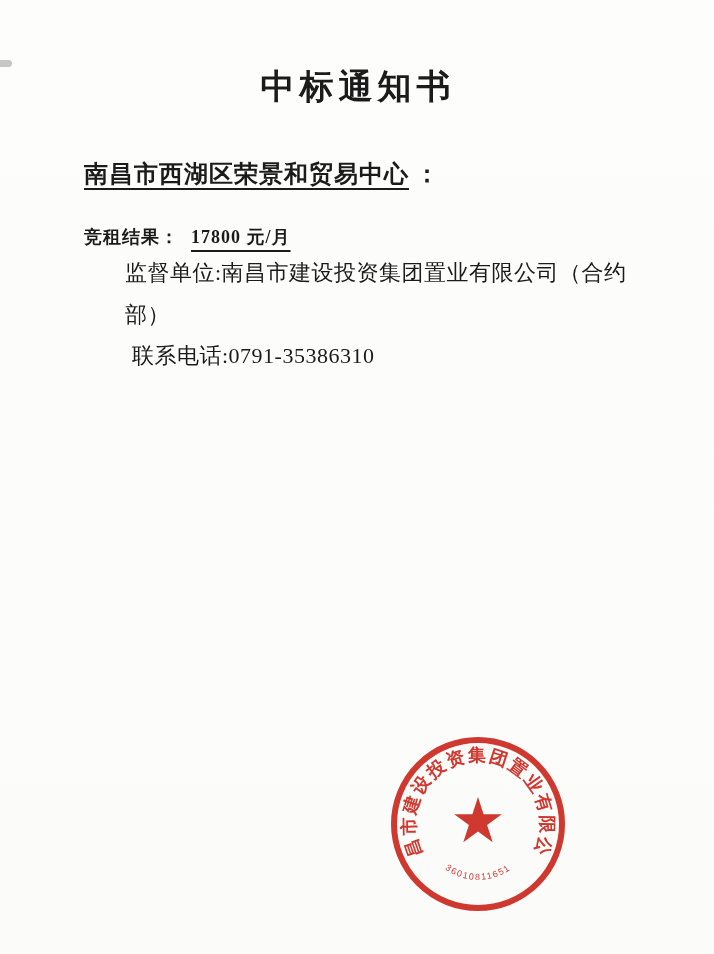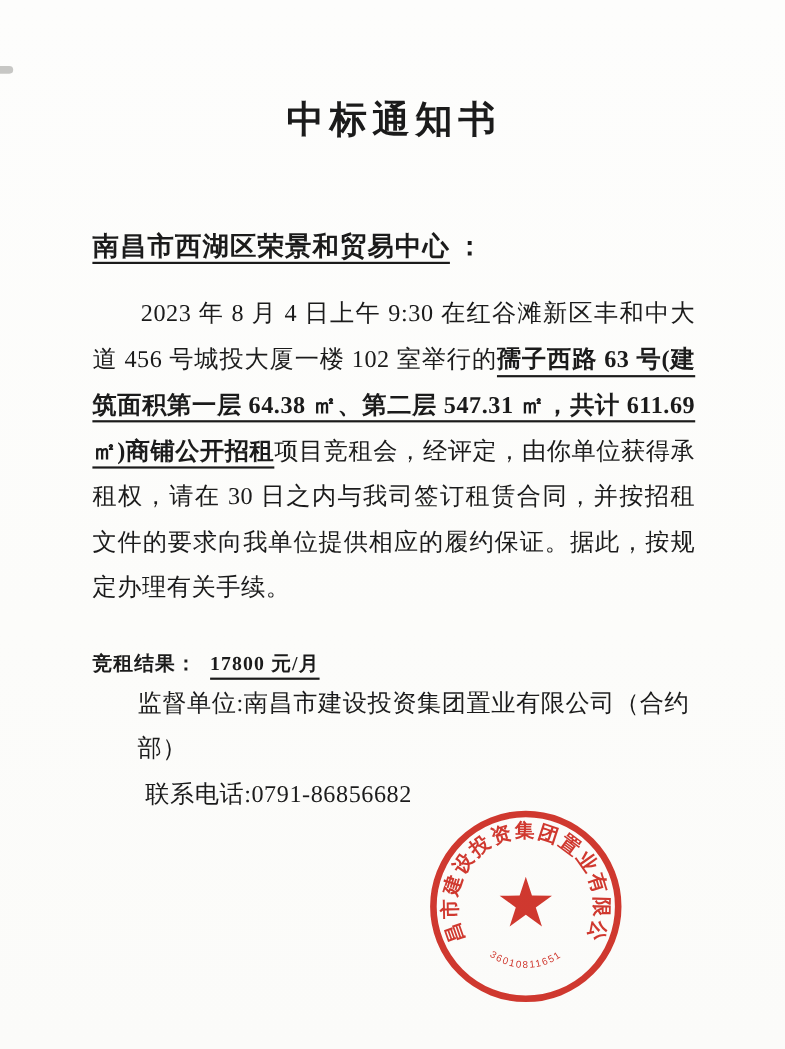--- a/index.html
+++ b/index.html
@@ -17,28 +17,28 @@
   }
   .scan-smudge {
     position: absolute; left: 0; top: 60px;
     width: 12px; height: 7px;
     background: #9a9a98; opacity: .55;
     border-radius: 0 4px 4px 0;
   }
   .content { padding: 58px 82px 0 84px; }
 
   .doc-title {
-    margin: 28px 0 0 0;
+    margin: 6px 0 0 0;
     text-align: center;
     font-size: 34px; font-weight: 700;
     letter-spacing: 5px;
   }
 
   .salutation {
-    margin-top: 78px;
+    margin-top: 49px;
     font-size: 24px; font-weight: 700;
     letter-spacing: 1px;
     line-height: 30px;
   }
   .salutation .name {
     text-decoration: underline;
     text-decoration-thickness: 1.6px;
     text-underline-offset: 6px;
     padding-right: 6px;
   }
@@ -100,28 +100,27 @@
 
 <div class="page">
   <div class="scan-smudge"></div>
 
   <div class="content">
 
     <h1 class="doc-title">中标通知书</h1>
 
     <p class="salutation"><span class="name">南昌市西湖区荣景和贸易中心</span><span>：</span></p>
 
-    <p class="body-par"><span>2023 年 8 月 4 日上午 9:30 在红谷滩新区丰和中大道 456 号城投大厦一楼 102 室举行的</span><span class="bold-ul">孺子西路 63 号(建筑面积第一层 64.38 ㎡、第二层 547.31 ㎡，共计 611.69 ㎡)商铺公开招租</span><span>项目竞租会，经评定，由你单位获得承租权，请在 30 日之内与我司签订租赁合同，并按招租文件的要求向我单位提供相应的履约保证。据此，按规定办理有关手续。</span></p>
 
     <p class="result-line"><span>竞租结果：</span><span class="result-value">17800 元/月</span></p>
 
 
     <p class="supervisor-line">监督单位:南昌市建设投资集团置业有限公司（合约部）</p>
 
-    <p class="phone-line">联系电话:0791-86856682</p>
+    <p class="phone-line">联系电话:0791-35386310</p>
 
   </div>
 
   <div class="seal">
     <svg viewBox="0 0 178 182" xmlns="http://www.w3.org/2000/svg">
       <defs>
         <path id="arcTop" d="M 34.4 121.5 A 63 63 0 1 1 143.6 121.5" fill="none"></path>
         <path id="arcBottom" d="M 38.3 113.7 A 56 56 0 0 0 139.7 113.7" fill="none"></path>
       </defs>
       <circle cx="89" cy="90" r="84" fill="none" stroke-width="6" stroke="#d0281e"></circle>

